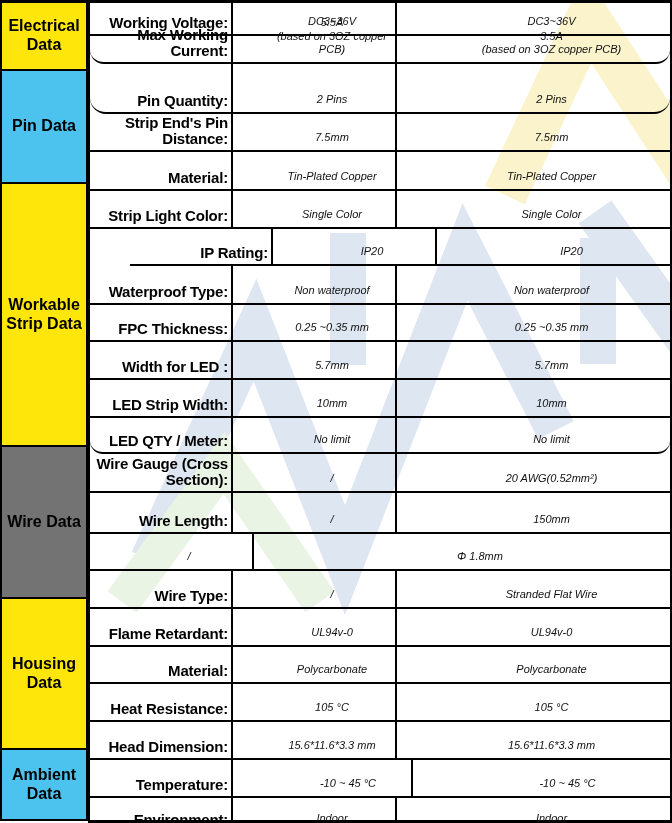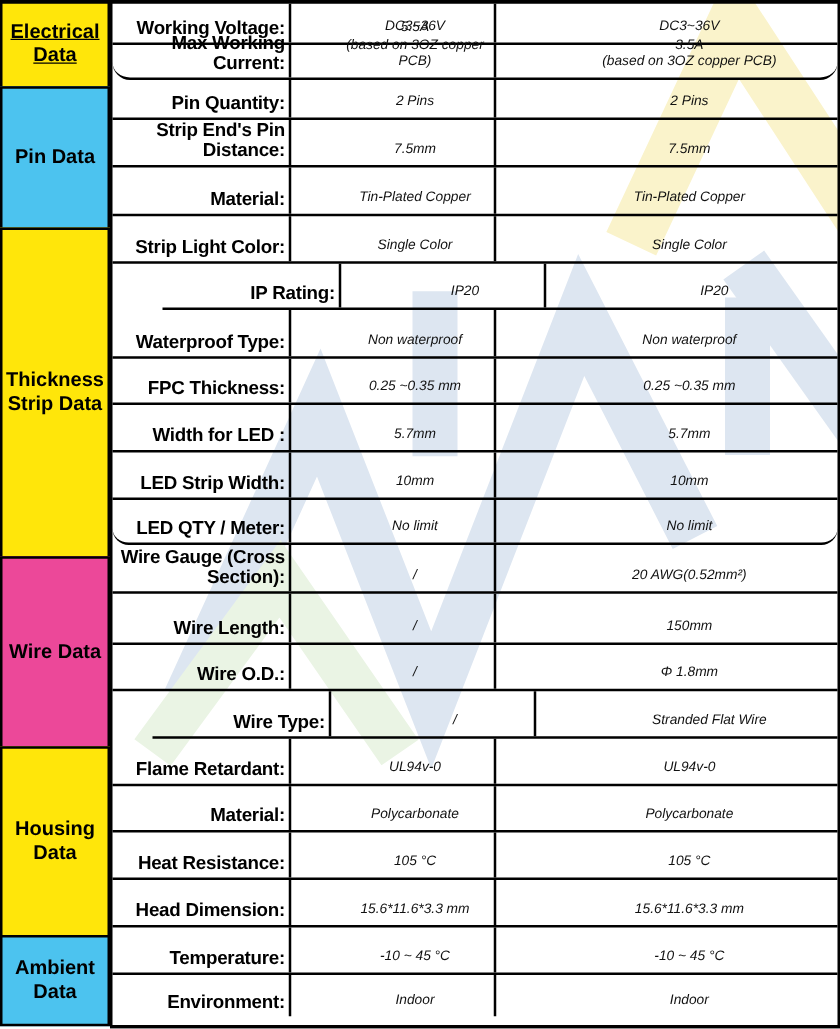--- a/index.html
+++ b/index.html
@@ -28,21 +28,21 @@
     height:100%;display:flex;align-items:flex-end;justify-content:center;
     text-align:center;font-style:italic;font-size:11px;line-height:1.25;
     padding-bottom:5px;box-sizing:border-box;white-space:pre-line;color:#111;padding-left:36px;
   }
   
   .cat{
     position:absolute;left:0;width:88px;z-index:2;box-sizing:border-box;
     border:2px solid #000;display:flex;align-items:center;justify-content:center;
     text-align:center;font-weight:bold;font-size:16px;line-height:1.18;
   }
-  .cat.first{border-top-width:3px;text-decoration:underline;}
+  .cat.first{border-top-width:3px;}
   .cat span{display:block;padding:0 2px;}
 </style>
 </head>
 <body>
 
 <div class="page">
 
   <svg class="watermark" width="672" height="823" viewBox="0 0 672 823" xmlns="http://www.w3.org/2000/svg">
     <g fill="none" stroke-linecap="butt" stroke-linejoin="miter">
       <path d="M505,195 L588,18 L700,190" stroke="#FAF3CB" stroke-width="44"></path>
@@ -60,21 +60,21 @@
         <div class="cell-v1 val">DC3~36V</div>
         <div class="cell-v2 val">DC3~36V</div>
       </div>
       <div class="row" style="height: 28px; border-radius: 15px;">
         <div class="cell-label">Max Working Current:</div>
         <div class="cell-v1 val">5.5A
 (based on 3OZ copper PCB)</div>
         <div class="cell-v2 val">3.5A
 (based on 3OZ copper PCB)</div>
       </div>
-      <div class="row" style="height: 32px;">
+      <div class="row" style="height: 50px; border-radius: 16px;">
         <div class="cell-label">Pin Quantity:</div>
         <div class="cell-v1 val">2 Pins</div>
         <div class="cell-v2 val">2 Pins</div>
       </div>
       <div class="row" style="height: 38px;">
         <div class="cell-label">Strip End's Pin Distance:</div>
         <div class="cell-v1 val">7.5mm</div>
         <div class="cell-v2 val">7.5mm</div>
       </div>
       <div class="row" style="height: 39px;">
@@ -121,25 +121,24 @@
         <div class="cell-label">Wire Gauge (Cross Section):</div>
         <div class="cell-v1 val">/</div>
         <div class="cell-v2 val">20 AWG(0.52mm²)</div>
       </div>
       <div class="row" style="height: 41px;">
         <div class="cell-label">Wire Length:</div>
         <div class="cell-v1 val">/</div>
         <div class="cell-v2 val">150mm</div>
       </div>
       <div class="row" style="height: 37px;">
-        <div class="cell-label">Wire O.D.:</div>
         <div class="cell-v1 val">/</div>
         <div class="cell-v2 val">Φ 1.8mm</div>
       </div>
-      <div class="row" style="height: 38px; margin-left: 32px;">
+      <div class="row" style="height: 38px;">
         <div class="cell-label">Wire Type:</div>
         <div class="cell-v1 val">/</div>
         <div class="cell-v2 val">Stranded Flat Wire</div>
       </div>
       <div class="row" style="height: 38px;">
         <div class="cell-label">Flame Retardant:</div>
         <div class="cell-v1 val">UL94v-0</div>
         <div class="cell-v2 val">UL94v-0</div>
       </div>
       <div class="row" style="height: 37px;">
@@ -150,43 +149,43 @@
       <div class="row" style="height: 38px;">
         <div class="cell-label">Heat Resistance:</div>
         <div class="cell-v1 val">105 °C</div>
         <div class="cell-v2 val">105 °C</div>
       </div>
       <div class="row" style="height: 38px;">
         <div class="cell-label">Head Dimension:</div>
         <div class="cell-v1 val">15.6*11.6*3.3 mm</div>
         <div class="cell-v2 val">15.6*11.6*3.3 mm</div>
       </div>
-      <div class="row" style="height: 38px;">
+      <div class="row" style="height: 38px; gap: 16px;">
         <div class="cell-label">Temperature:</div>
         <div class="cell-v1 val">-10 ~ 45 °C</div>
         <div class="cell-v2 val">-10 ~ 45 °C</div>
       </div>
       <div class="row" style="height: 33px;">
         <div class="cell-label">Environment:</div>
         <div class="cell-v1 val">Indoor</div>
         <div class="cell-v2 val">Indoor</div>
       </div>
     </div>
 
   <div>
       <div class="cat first" style="top: 0px; height: 71px; background: rgb(255, 230, 10);">
         <span>Electrical Data</span>
       </div>
       <div class="cat" style="top: 69px; height: 115px; background: rgb(76, 195, 239);">
         <span>Pin Data</span>
       </div>
       <div class="cat" style="top: 182px; height: 265px; background: rgb(255, 230, 10);">
-        <span>Thickness Strip Data</span>
+        <span>Workable Strip Data</span>
       </div>
-      <div class="cat" style="top: 445px; height: 154px; background: #ec4899;">
+      <div class="cat" style="top: 445px; height: 154px; background: #737373;">
         <span>Wire Data</span>
       </div>
       <div class="cat" style="top: 597px; height: 153px; background: rgb(255, 230, 10);">
         <span>Housing Data</span>
       </div>
       <div class="cat" style="top: 748px; height: 73px; background: rgb(76, 195, 239);">
         <span>Ambient Data</span>
       </div>
     </div>
 

